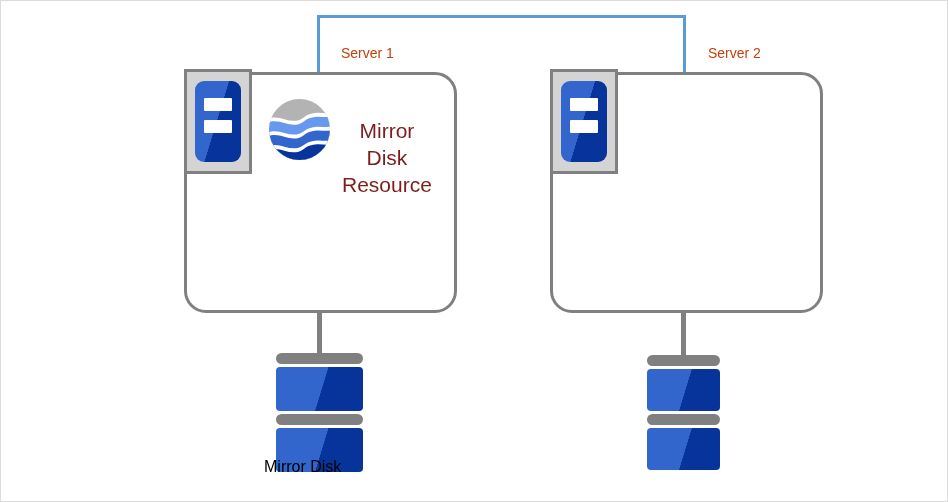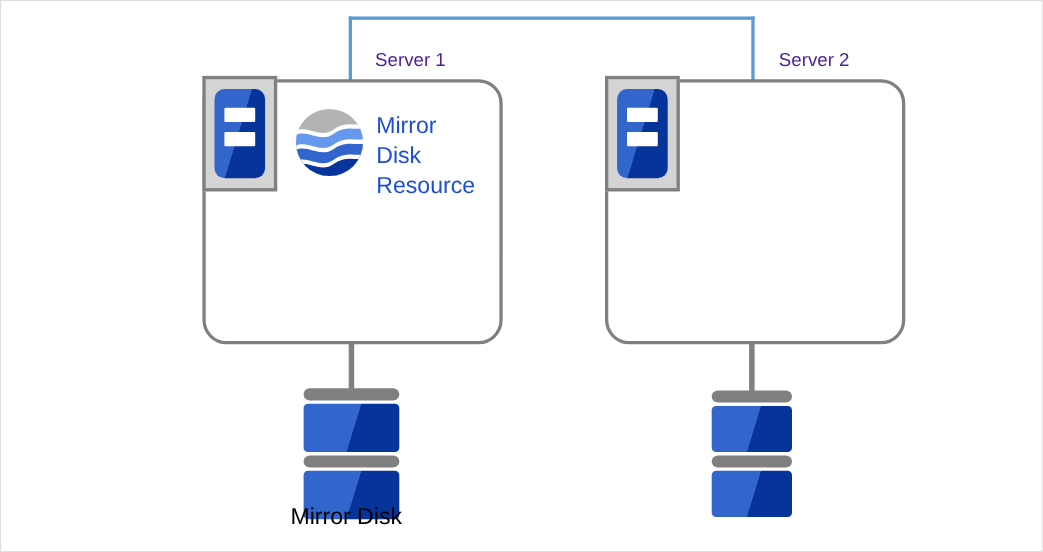--- a/index.html
+++ b/index.html
@@ -41,22 +41,22 @@
   #net-right-drop {
     left: 682px;
     top: 14px;
     width: 3px;
     height: 60px;
   }
 
   
   .server-label {
     position: absolute;
-    font-size: 17px;
-    color: #4c1d95;
+    font-size: 14px;
+    color: #c2410c;
     white-space: nowrap;
     line-height: 1;
   }
   #label-server-1 { left: 340px; top: 45px; }
   #label-server-2 { left: 707px; top: 45px; text-align: center; }
 
   
   .server-box {
     position: absolute;
     width: 273px;
@@ -107,25 +107,26 @@
   #resource-logo {
     position: absolute;
     left: 267px;
     top: 97px;
     width: 63px;
     height: 63px;
   }
   #resource-text {
     position: absolute;
     left: 341px;
-    top: 100px;
+    top: 116px;
     font-size: 21px;
-    color: #1d4ed8;
+    color: #7f1d1d;
     line-height: 27px;
     white-space: pre-line;
+    text-align: center;
   }
 
   
   .disk-connector {
     position: absolute;
     width: 5px;
     background: #808080;
     top: 310px;
     height: 48px;
   }
@@ -152,21 +153,21 @@
     background: linear-gradient(107deg, #3366cc 0%, #3366cc 52%, #06349b 52.5%, #06349b 100%);
   }
   #disk-stack-2 .disk-block { height: 42px; }
   .disk-gap-sm { height: 3px; }
 
   
   #mirror-disk-caption {
     position: absolute;
     left: 263px;
     top: 457px;
-    font-size: 21px;
+    font-size: 16px;
     color: #000000;
     white-space: nowrap;
   }
 </style>
 </head>
 <body>
 
 <div id="canvas">
 
   <div class="net-top" id="net-horizontal"></div>

